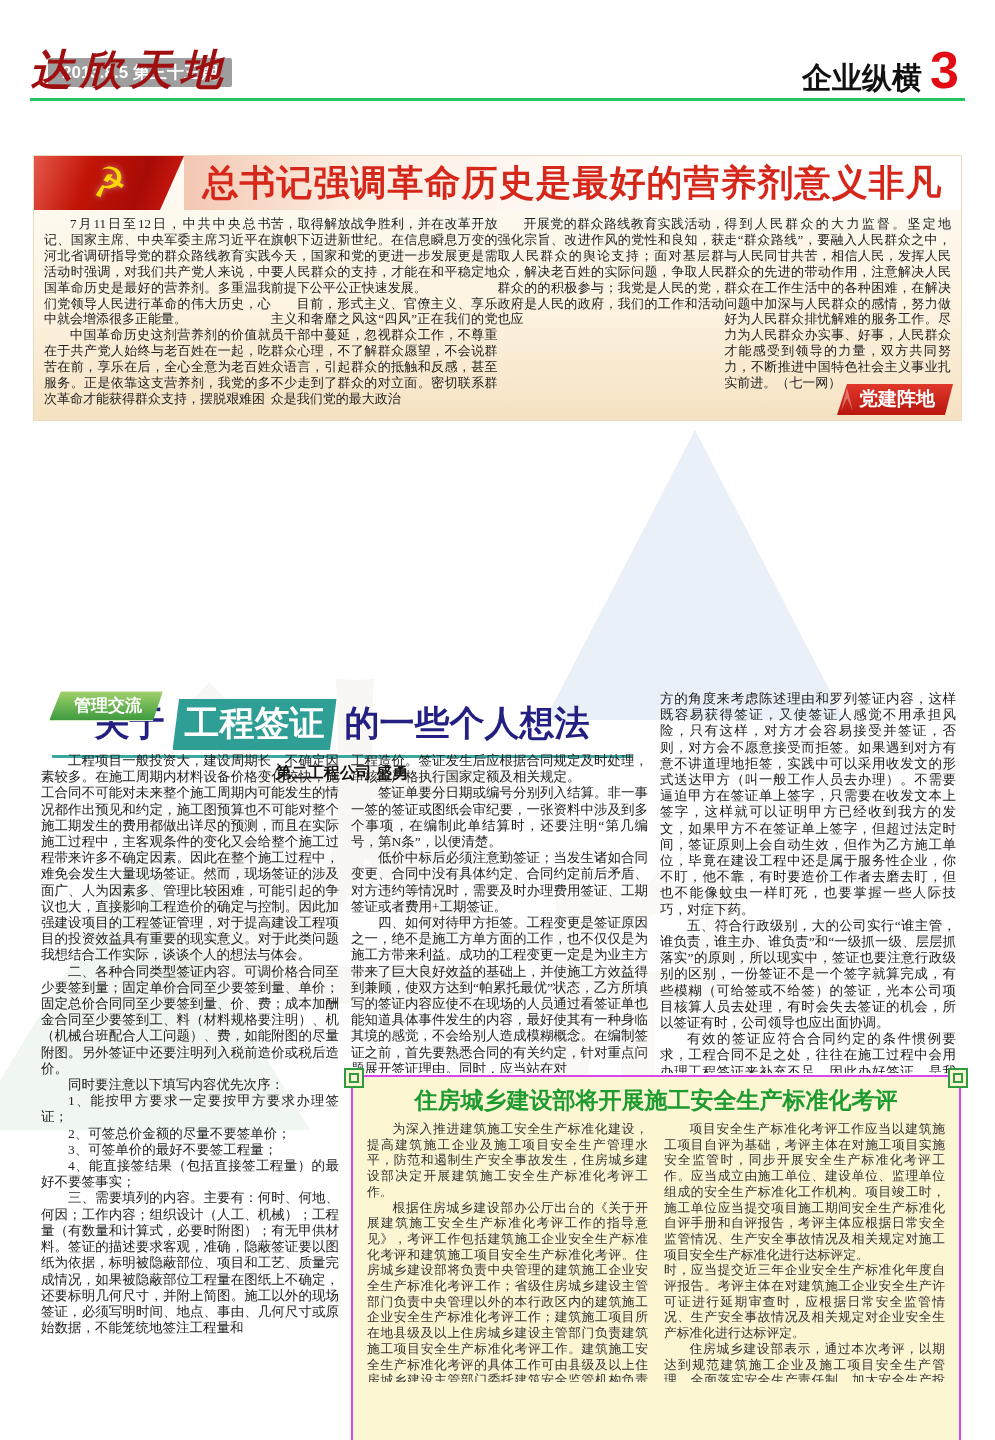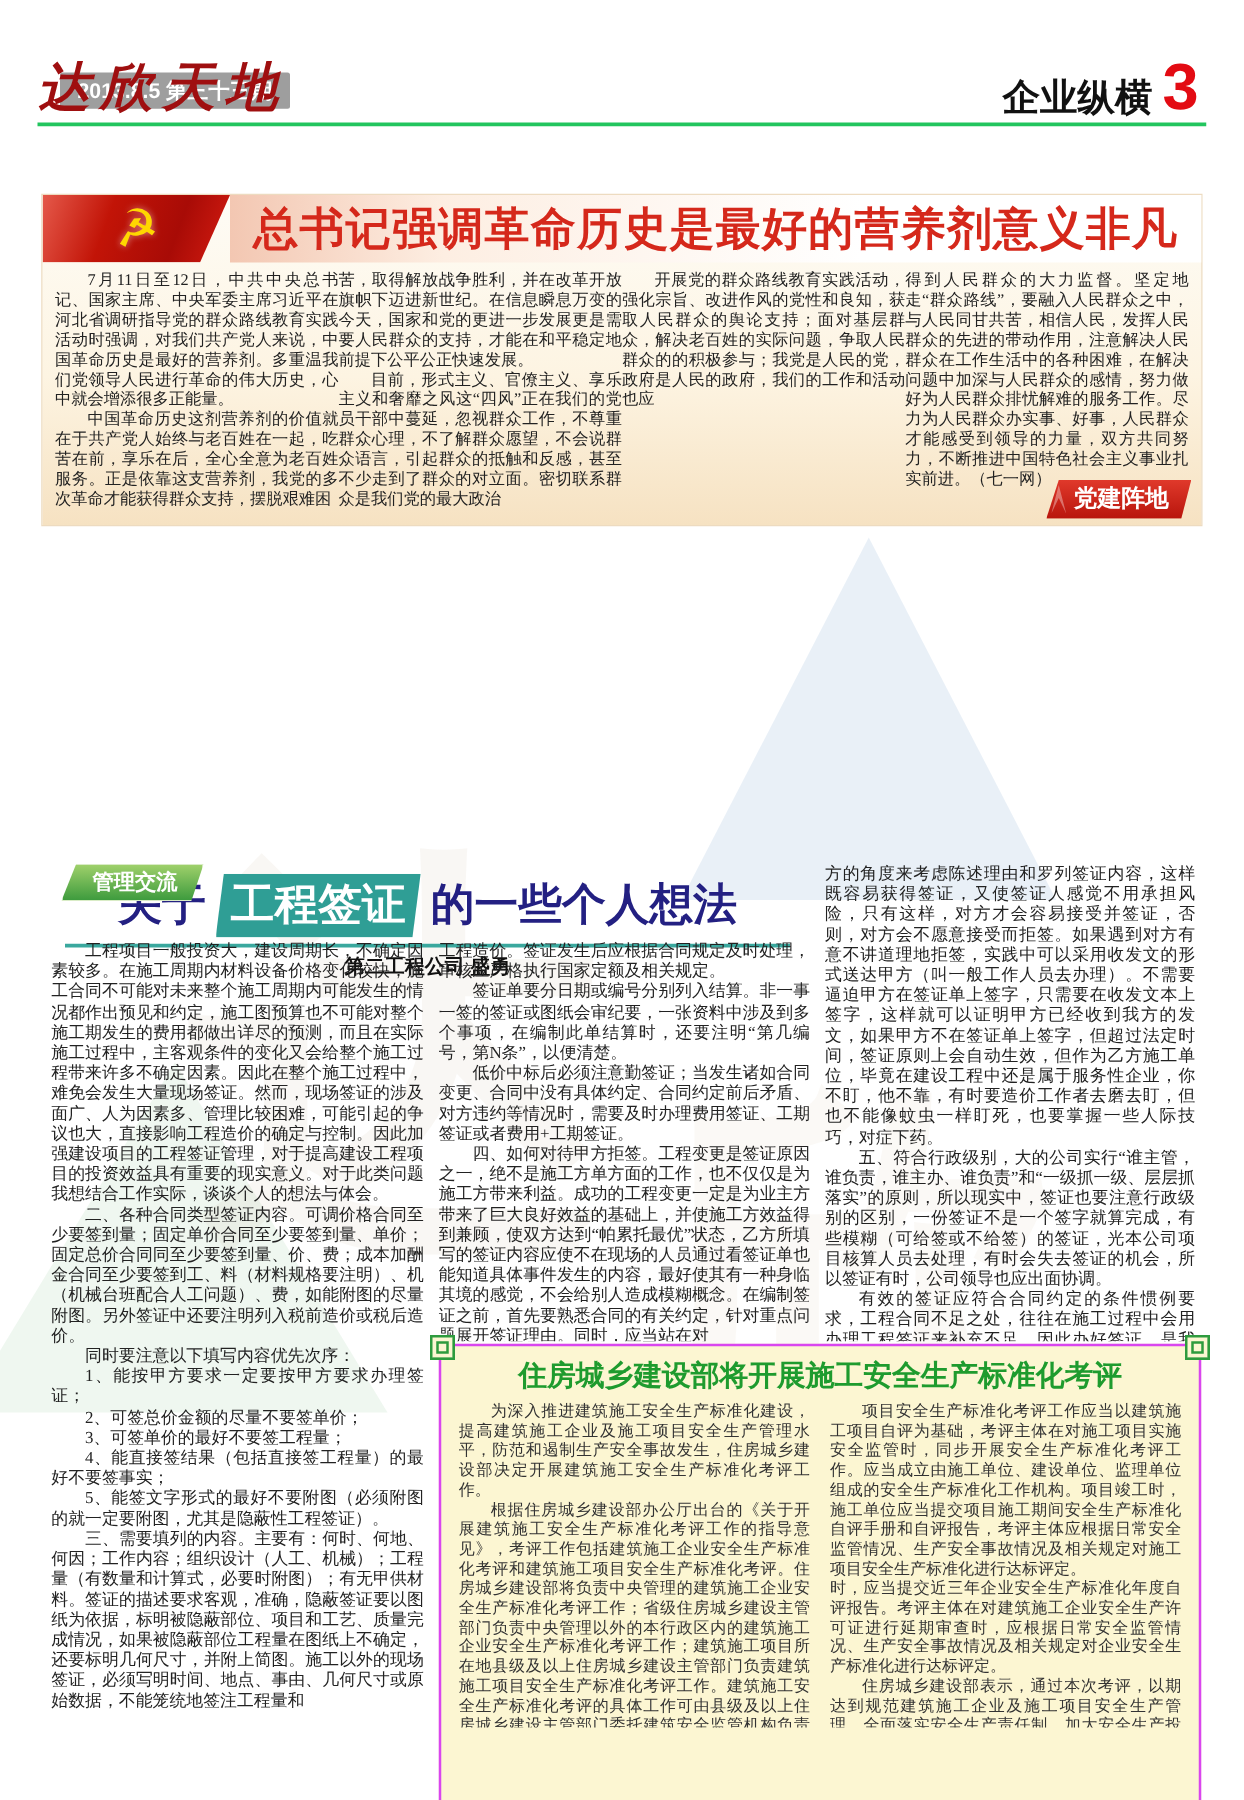--- a/index.html
+++ b/index.html
@@ -131,21 +131,20 @@
     </div>
 
     <div class="a2-col1">
       <p class="a2p ind">工程项目一般投资大，建设周期长，不确定因素较多。在施工周期内材料设备价格变化较快，施工合同不可能对未来整个施工周期内可能发生的情况都作出预见和约定，施工图预算也不可能对整个施工期发生的费用都做出详尽的预测，而且在实际施工过程中，主客观条件的变化又会给整个施工过程带来许多不确定因素。因此在整个施工过程中，难免会发生大量现场签证。然而，现场签证的涉及面广、人为因素多、管理比较困难，可能引起的争议也大，直接影响工程造价的确定与控制。因此加强建设项目的工程签证管理，对于提高建设工程项目的投资效益具有重要的现实意义。对于此类问题我想结合工作实际，谈谈个人的想法与体会。</p>
       <p class="a2p ind">二、各种合同类型签证内容。可调价格合同至少要签到量；固定单价合同至少要签到量、单价；固定总价合同同至少要签到量、价、费；成本加酬金合同至少要签到工、料（材料规格要注明）、机（机械台班配合人工问题）、费，如能附图的尽量附图。另外签证中还要注明列入税前造价或税后造价。</p>
       <p class="a2p ind">同时要注意以下填写内容优先次序：</p>
       <p class="a2p ind">1、能按甲方要求一定要按甲方要求办理签证；</p>
       <p class="a2p ind">2、可签总价金额的尽量不要签单价；</p>
       <p class="a2p ind">3、可签单价的最好不要签工程量；</p>
       <p class="a2p ind">4、能直接签结果（包括直接签工程量）的最好不要签事实；</p>
-      <p class="a2p ind">5、能签文字形式的最好不要附图（必须附图的就一定要附图，尤其是隐蔽性工程签证）。</p>
       <p class="a2p ind">三、需要填列的内容。主要有：何时、何地、何因；工作内容；组织设计（人工、机械）；工程量（有数量和计算式，必要时附图）；有无甲供材料。签证的描述要求客观，准确，隐蔽签证要以图纸为依据，标明被隐蔽部位、项目和工艺、质量完成情况，如果被隐蔽部位工程量在图纸上不确定，还要标明几何尺寸，并附上简图。施工以外的现场签证，必须写明时间、地点、事由、几何尺寸或原始数据，不能笼统地签注工程量和</p>
     </div>
 
     <div class="a2-col2">
       <p class="a2p">工程造价。签证发生后应根据合同规定及时处理，审核应严格执行国家定额及相关规定。</p>
       <p class="a2p ind">签证单要分日期或编号分别列入结算。非一事一签的签证或图纸会审纪要，一张资料中涉及到多个事项，在编制此单结算时，还要注明“第几编号，第N条”，以便清楚。</p>
       <p class="a2p ind">低价中标后必须注意勤签证；当发生诸如合同变更、合同中没有具体约定、合同约定前后矛盾、对方违约等情况时，需要及时办理费用签证、工期签证或者费用+工期签证。</p>
       <p class="a2p ind">四、如何对待甲方拒签。工程变更是签证原因之一，绝不是施工方单方面的工作，也不仅仅是为施工方带来利益。成功的工程变更一定是为业主方带来了巨大良好效益的基础上，并使施工方效益得到兼顾，使双方达到“帕累托最优”状态，乙方所填写的签证内容应使不在现场的人员通过看签证单也能知道具体事件发生的内容，最好使其有一种身临其境的感觉，不会给别人造成模糊概念。在编制签证之前，首先要熟悉合同的有关约定，针对重点问题展开签证理由。同时，应当站在对</p>
     </div>
 

